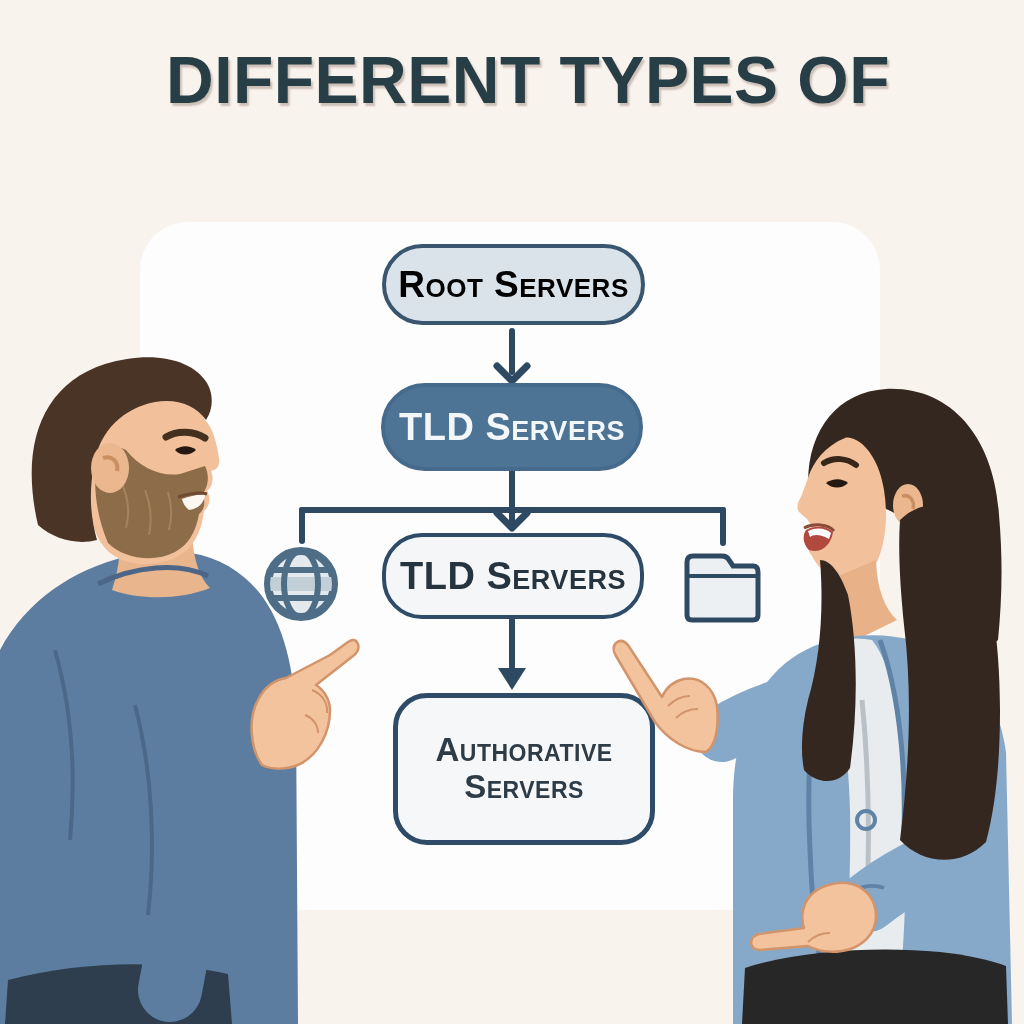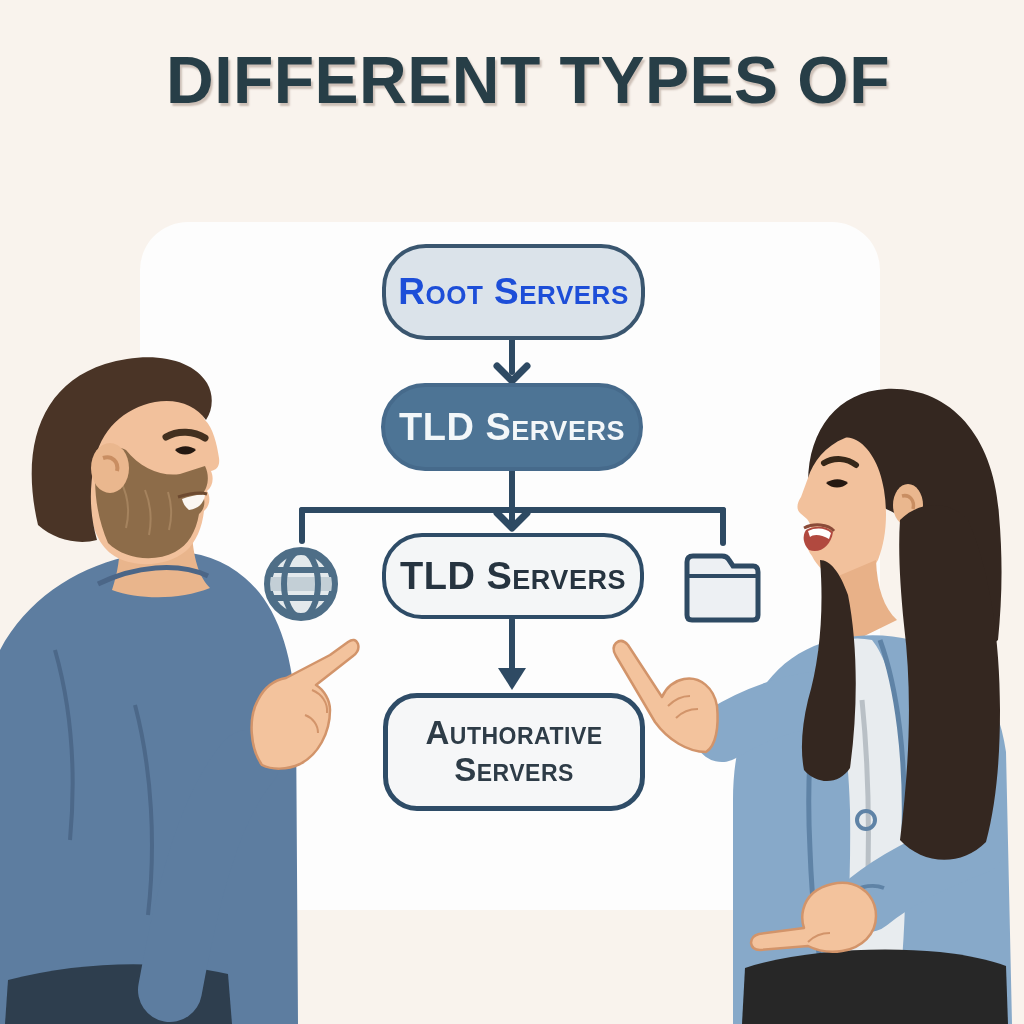--- a/index.html
+++ b/index.html
@@ -7,27 +7,27 @@
          background:#f9f3ed;font-family:"Liberation Sans",sans-serif;}
   .panel{position:absolute;left:140px;top:222px;width:740px;height:688px;
          border-radius:48px;background:#fdfdfd;}
   .title{position:absolute;left:0;right:0;top:46px;text-align:center;
          font-weight:700;font-size:66px;line-height:1.06;letter-spacing:0.5px;
          color:#273e47;text-shadow:2px 3px 2px rgba(120,95,80,.35);padding-left:32px;}
   svg.layer{position:absolute;left:0;top:0;width:1024px;height:1024px;}
   .node{position:absolute;display:flex;align-items:center;justify-content:center;
         box-sizing:border-box;font-weight:700;font-variant:small-caps;
         letter-spacing:.5px;text-align:center;}
-  .n0{left:382px;top:244px;width:263px;height:96px;border-radius:44px;
-      background:#dbe3ea;border:4px solid #3a566f;color:#1d4ed8;font-size:37px;}
+  .n0{left:382px;top:244px;width:263px;height:81px;border-radius:44px;
+      background:#dbe3ea;border:4px solid #3a566f;color:#000000;font-size:37px;}
   .n1{left:381px;top:383px;width:262px;height:88px;border-radius:44px;
       background:#4d7495;border:4px solid #466a8b;color:#f3f7f9;font-size:38px;}
   .n2{left:382px;top:533px;width:262px;height:86px;border-radius:40px;
       background:#f4f6f7;border:4px solid #2e4c67;color:#263440;font-size:38px;}
-  .n3{left:383px;top:693px;width:262px;height:118px;border-radius:34px;
+  .n3{left:393px;top:693px;width:262px;height:152px;border-radius:34px;
       background:#f6f7f8;border:5px solid #2e4c67;color:#2e3c47;font-size:33px;
       line-height:1.12;padding:0 14px;}
 </style>
 </head>
 <body>
 
 <div class="stage">
 
   <div class="panel"></div>
 

